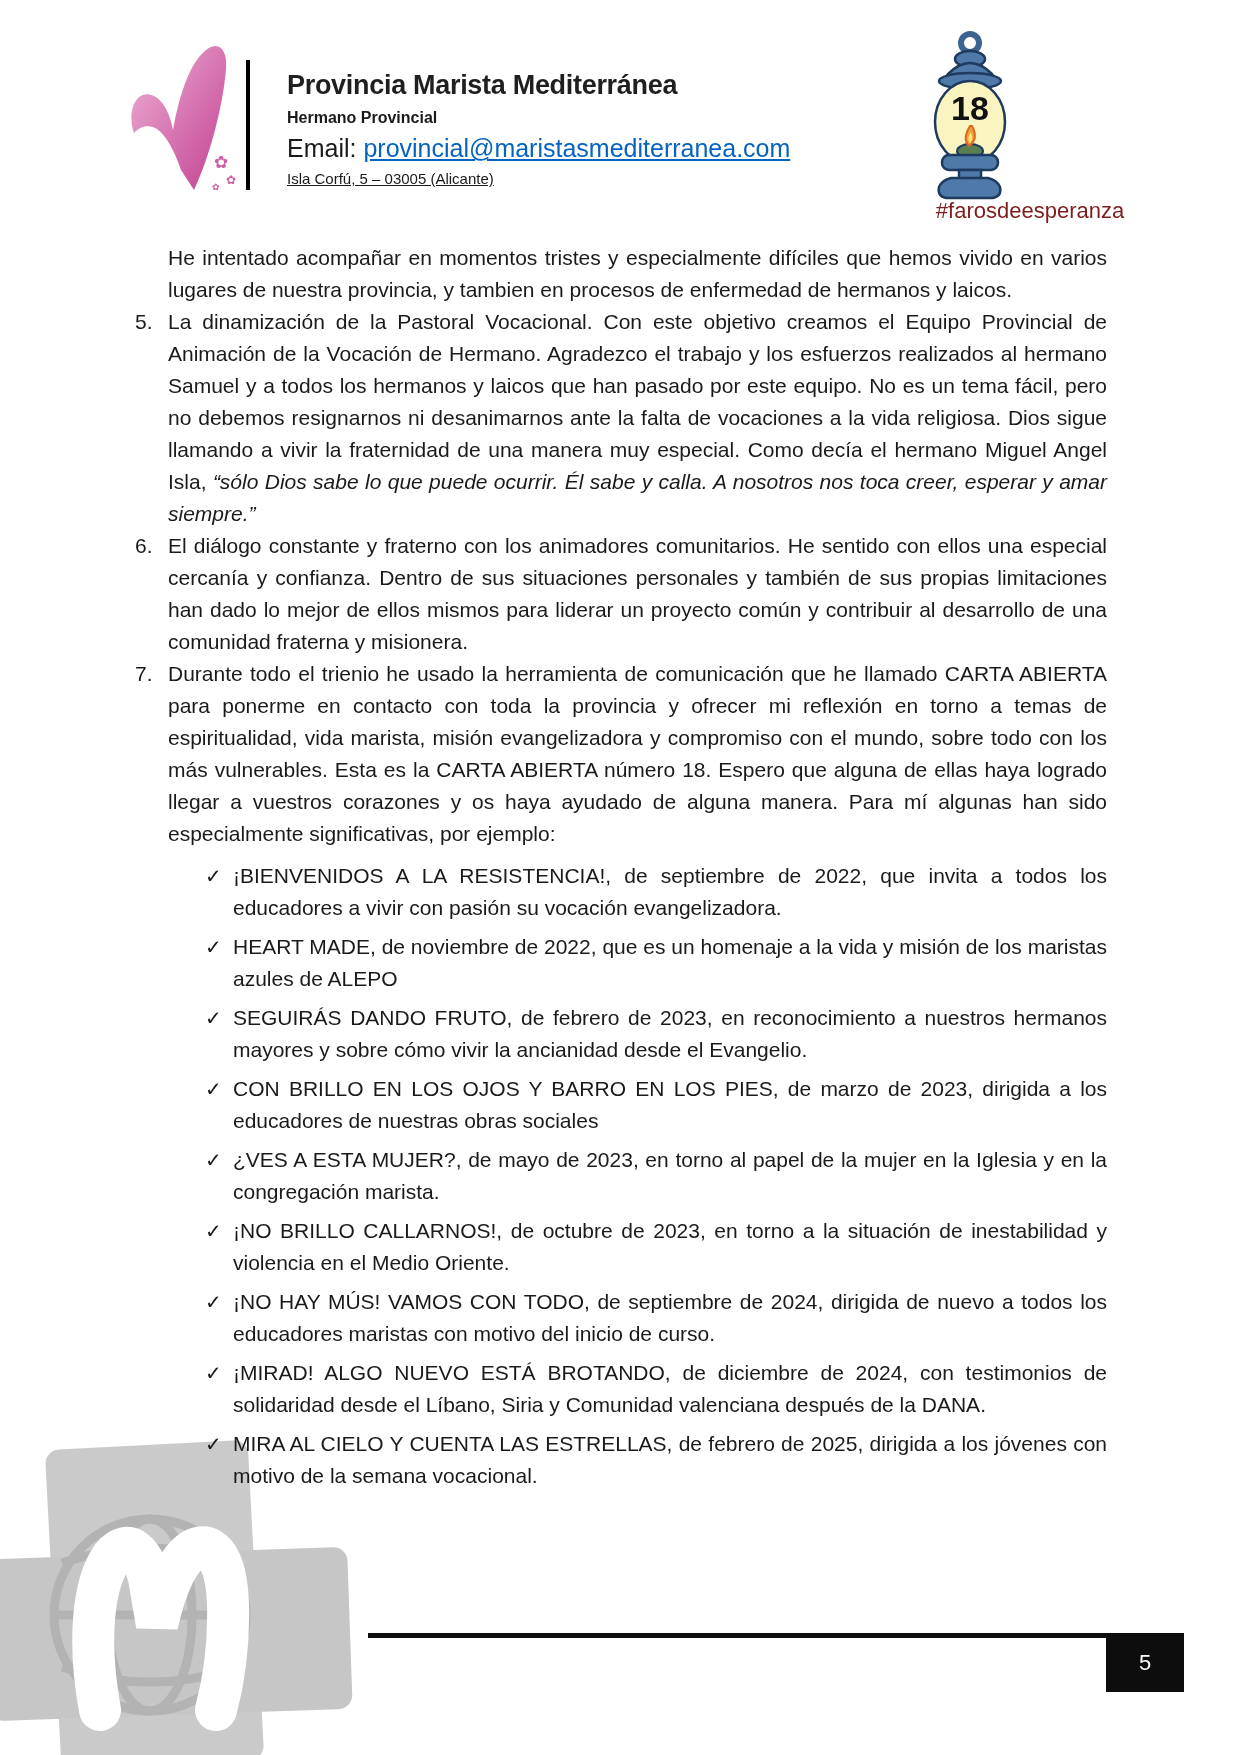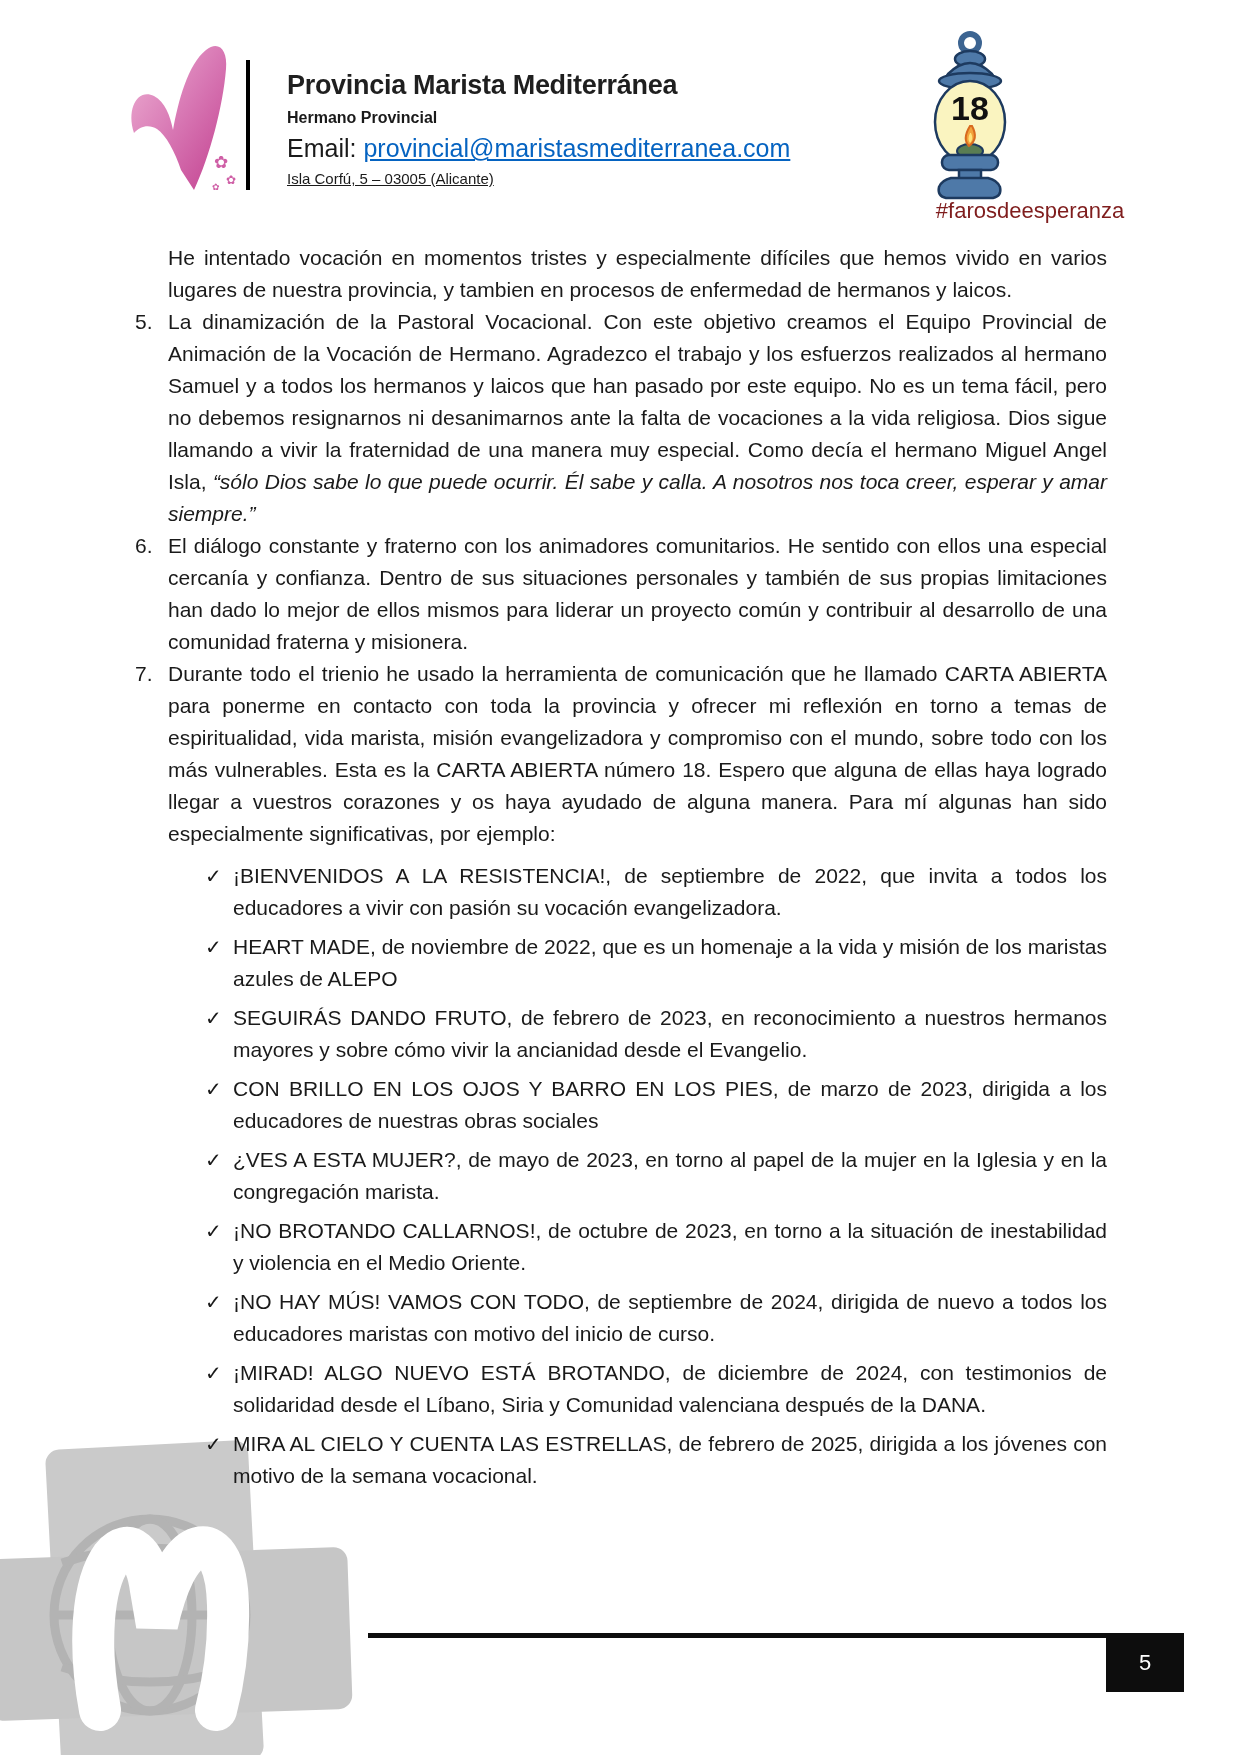--- a/index.html
+++ b/index.html
@@ -110,21 +110,21 @@
       <path d="M62 278 Q150 248 238 278"></path>
       <path d="M62 382 Q150 412 238 382"></path>
     </g>
     <path d="M100 425 C 88 360 92 300 112 272 C 128 252 146 266 151 305 L 157 340
              C 166 300 180 268 198 263 C 217 258 227 283 228 320 C 229 357 224 395 216 425" stroke="#ffffff" stroke-width="42" fill="none" stroke-linecap="round"></path>
   </svg>
 </div>
 
 <div class="content">
 
-  <p class="intro" style="margin:0 0 0 33px;">He intentado vocación en momentos tristes y especialmente difíciles que hemos vivido en varios lugares de nuestra provincia, y tambien en procesos de enfermedad de hermanos y laicos.</p>
+  <p class="intro" style="margin:0 0 0 33px;">He intentado acompañar en momentos tristes y especialmente difíciles que hemos vivido en varios lugares de nuestra provincia, y tambien en procesos de enfermedad de hermanos y laicos.</p>
 
   <div class="nitem">
     <span class="nnum">5.</span>
     <span class="ntext"><span>La dinamización de la Pastoral Vocacional. Con este objetivo creamos el Equipo Provincial de Animación de la Vocación de Hermano. Agradezco el trabajo y los esfuerzos realizados al hermano Samuel y a todos los hermanos y laicos que han pasado por este equipo. No es un tema fácil, pero no debemos resignarnos ni desanimarnos ante la falta de vocaciones a la vida religiosa. Dios sigue llamando a vivir la fraternidad de una manera muy especial. Como decía el hermano Miguel Angel Isla, </span><em class="quote">“sólo Dios sabe lo que puede ocurrir. Él sabe y calla. A nosotros nos toca creer, esperar y amar siempre.”</em></span>
   </div>
 
   <div class="nitem">
     <span class="nnum">6.</span>
     <span class="ntext"><span>El diálogo constante y fraterno con los animadores comunitarios. He sentido con ellos una especial cercanía y confianza. Dentro de sus situaciones personales y también de sus propias limitaciones han dado lo mejor de ellos mismos para liderar un proyecto común y contribuir al desarrollo de una comunidad fraterna y misionera.</span><em class="quote"></em></span>
   </div>
@@ -150,21 +150,21 @@
     <div class="bullet">
       <span class="bmark">✓</span>
       <span class="btext">CON BRILLO EN LOS OJOS Y BARRO EN LOS PIES, de marzo de 2023, dirigida a los educadores de nuestras obras sociales</span>
     </div>
     <div class="bullet">
       <span class="bmark">✓</span>
       <span class="btext">¿VES A ESTA MUJER?, de mayo de 2023, en torno al papel de la mujer en la Iglesia y en la congregación marista.</span>
     </div>
     <div class="bullet">
       <span class="bmark">✓</span>
-      <span class="btext">¡NO BROTANDO CALLARNOS!, de octubre de 2023, en torno a la situación de inestabilidad y violencia en el Medio Oriente.</span>
+      <span class="btext">¡NO BRILLO CALLARNOS!, de octubre de 2023, en torno a la situación de inestabilidad y violencia en el Medio Oriente.</span>
     </div>
     <div class="bullet">
       <span class="bmark">✓</span>
       <span class="btext">¡NO HAY MÚS! VAMOS CON TODO, de septiembre de 2024, dirigida de nuevo a todos los educadores maristas con motivo del inicio de curso.</span>
     </div>
     <div class="bullet">
       <span class="bmark">✓</span>
       <span class="btext">¡MIRAD! ALGO NUEVO ESTÁ BROTANDO, de diciembre de 2024, con testimonios de solidaridad desde el Líbano, Siria y Comunidad valenciana después de la DANA.</span>
     </div>
     <div class="bullet">

